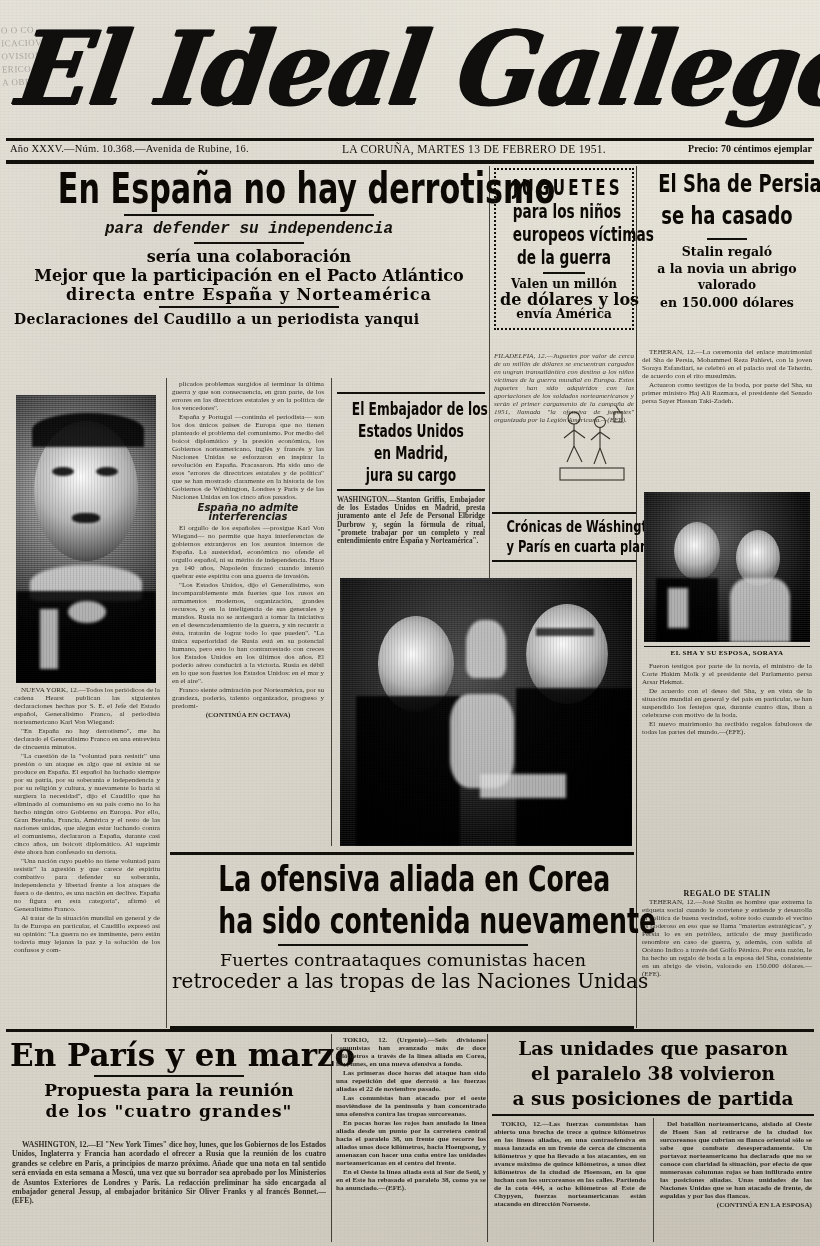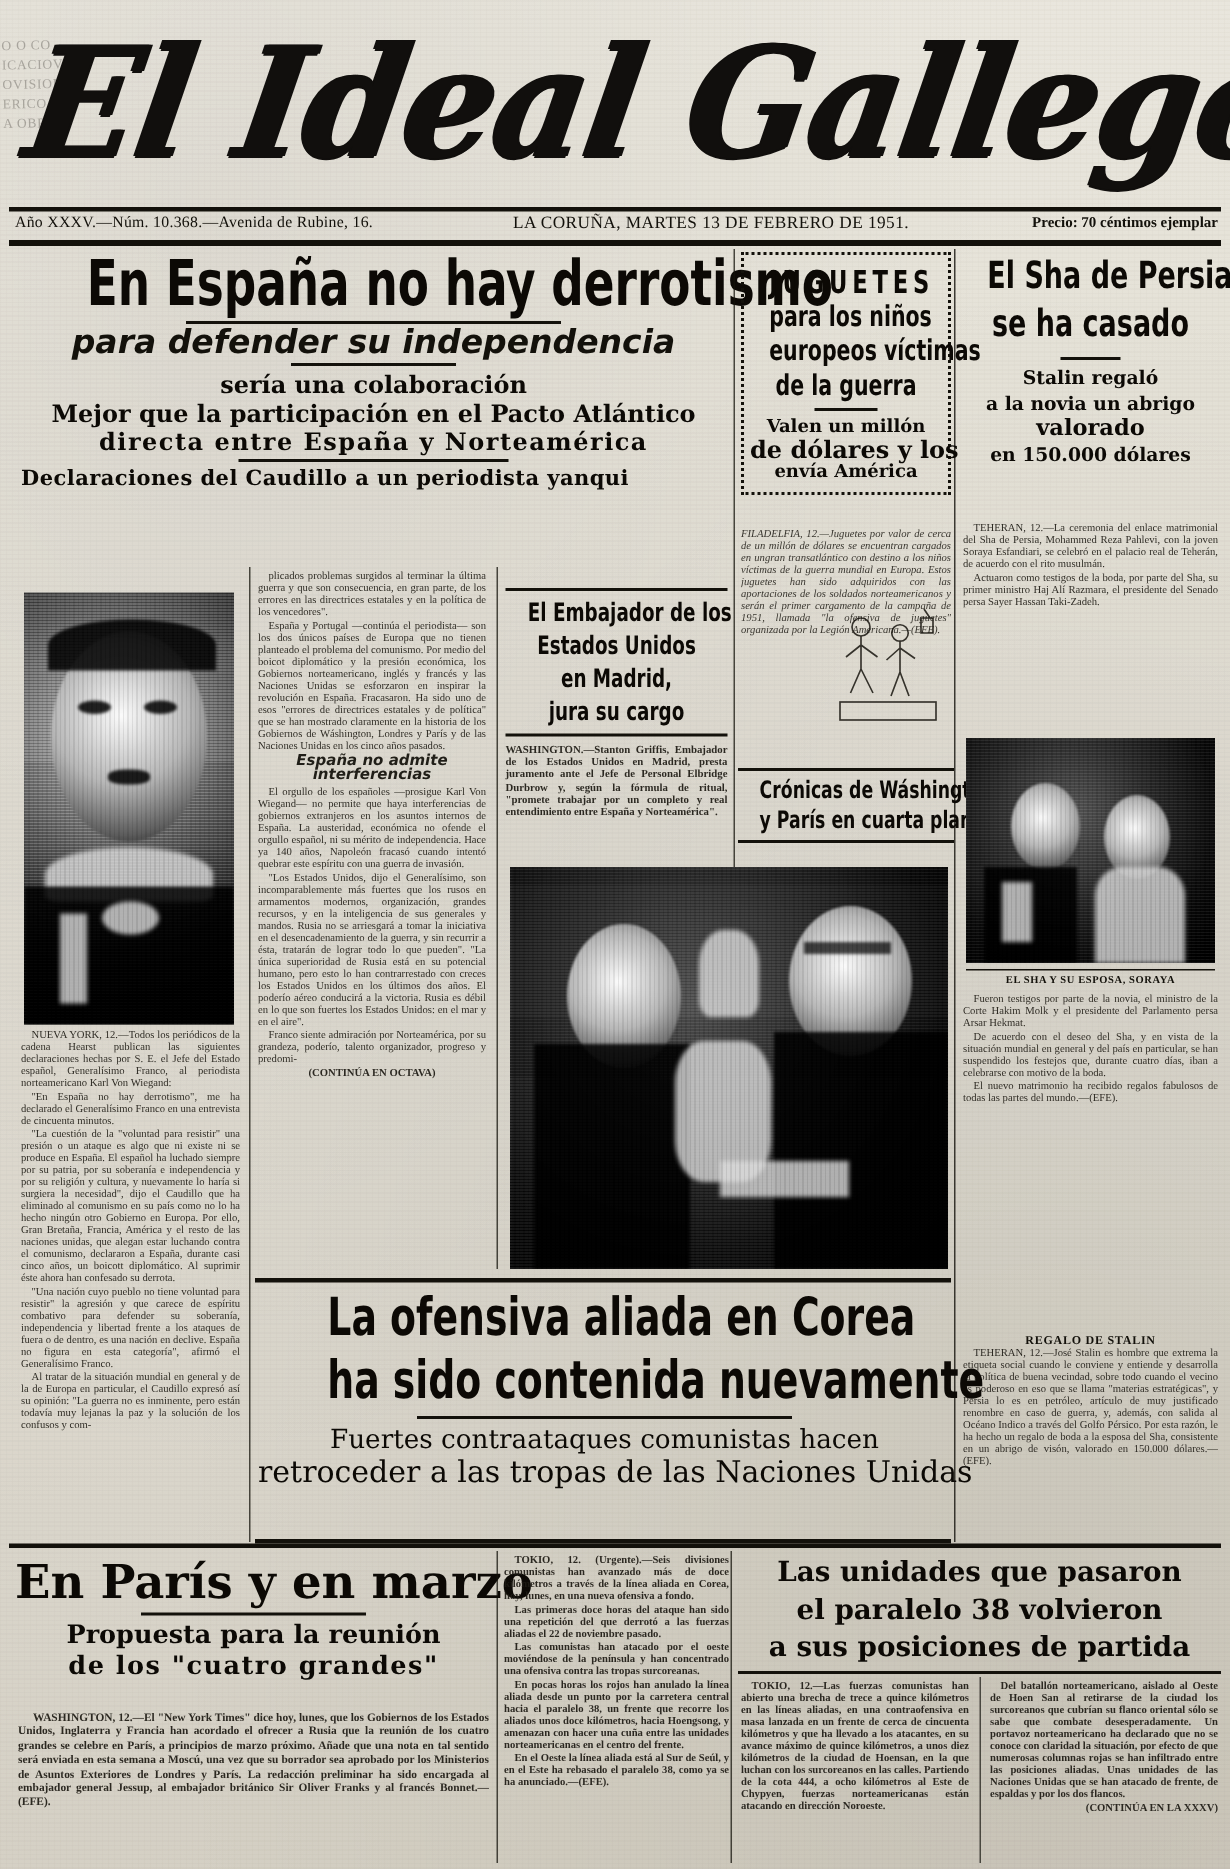--- a/index.html
+++ b/index.html
@@ -135,21 +135,21 @@
   <div class="dateline">
     <span class="dl-left">Año XXXV.—Núm. 10.368.—Avenida de Rubine, 16.</span>
     <span class="dl-mid">LA CORUÑA, MARTES 13 DE FEBRERO DE 1951.</span>
     <span class="dl-right">Precio: 70 céntimos ejemplar</span>
   </div>
   <div class="rule" style="left:6px;top:160px;width:808px;height:4px;"></div>
 
   <div style="position:absolute;left:10px;top:166px;width:478px;">
     <div class="hl-cond ctr" style="font-size:42px;line-height:46px;letter-spacing:0px;">En España no hay derrotismo</div>
     <div style="width:250px;height:2px;background:#17150f;margin:2px auto 3px;"></div>
-    <div class="hl-ital ctr" style="font-size:22px;line-height:20px;">para defender su independencia</div>
+    <div class="hl-ital ctr" style="font-size:16px;line-height:20px;font-family:Liberation Mono, monospace;">para defender su independencia</div>
     <div style="width:110px;height:1.5px;background:#17150f;margin:3px auto 3px;"></div>
     <div class="hl-serif ctr" style="font-size:16px;line-height:19px;">sería una colaboración</div>
     <div class="hl-serif ctr" style="font-size:16px;line-height:19px;">Mejor que la participación en el Pacto Atlántico</div>
     <div class="hl-serif ctr" style="font-size:16px;line-height:19px;letter-spacing:1px;">directa entre España y Norteamérica</div>
     <div style="width:180px;height:2px;background:#17150f;margin:2px auto 3px;"></div>
     <div class="hl-serif" style="font-size:14px;line-height:17px;letter-spacing:.3px;padding-left:4px;">Declaraciones del Caudillo a un periodista yanqui</div>
   </div>
 
   <div class="photo" style="position:absolute;left:16px;top:395px;width:140px;height:288px;">
     <div class="face" style="left:18px;top:26px;width:104px;height:140px;"></div>
@@ -245,21 +245,21 @@
     <div class="hl-cond ctr" style="font-size:16px;line-height:20px;">y París en cuarta plana</div>
     <div class="rule" style="position:relative;top:3px;width:144px;height:2px;"></div>
   </div>
 
   <div style="position:absolute;left:641px;top:168px;width:172px;">
     <div class="hl-cond ctr" style="font-size:25px;line-height:32px;">El Sha de Persia</div>
     <div class="hl-cond ctr" style="font-size:25px;line-height:32px;">se ha casado</div>
     <div class="tiny-rule" style="width:40px;margin-top:6px;"></div>
     <div class="hl-serif ctr" style="font-size:12.5px;line-height:17px;">Stalin regaló</div>
     <div class="hl-serif ctr" style="font-size:12.5px;line-height:17px;">a la novia un abrigo</div>
-    <div class="hl-serif ctr" style="font-size:15px;line-height:17px;">valorado</div>
+    <div class="hl-serif ctr" style="font-size:12px;line-height:17px;">valorado</div>
     <div class="hl-serif ctr" style="font-size:12.5px;line-height:17px;">en 150.000 dólares</div>
   </div>
 
   <div class="col-text blur1" style="position:absolute;left:642px;top:348px;width:170px;height:140px;overflow:hidden;">
     <p>TEHERAN, 12.—La ceremonia del enlace matrimonial del Sha de Persia, Mohammed Reza Pahlevi, con la joven Soraya Esfandiari, se celebró en el palacio real de Teherán, de acuerdo con el rito musulmán.</p>
     <p>Actuaron como testigos de la boda, por parte del Sha, su primer ministro Haj Alí Razmara, el presidente del Senado persa Sayer Hassan Taki-Zadeh.</p>
   </div>
 
   <div class="photo" style="position:absolute;left:644px;top:492px;width:166px;height:150px;">
     <div class="dark-shape" style="left:0;top:0;width:166px;height:150px;opacity:.5;"></div>
@@ -320,20 +320,20 @@
     <div class="hl-serif ctr" style="font-size:18.5px;line-height:25px;">el paralelo 38 volvieron</div>
     <div class="hl-serif ctr" style="font-size:18.5px;line-height:25px;">a sus posiciones de partida</div>
   </div>
   <div class="rule" style="left:492px;top:1114px;width:322px;height:2px;"></div>
 
   <div class="col-text blur1" style="position:absolute;left:494px;top:1120px;width:152px;height:120px;overflow:hidden;font-weight:700;">
     <p>TOKIO, 12.—Las fuerzas comunistas han abierto una brecha de trece a quince kilómetros en las líneas aliadas, en una contraofensiva en masa lanzada en un frente de cerca de cincuenta kilómetros y que ha llevado a los atacantes, en su avance máximo de quince kilómetros, a unos diez kilómetros de la ciudad de Hoensan, en la que luchan con los surcoreanos en las calles. Partiendo de la cota 444, a ocho kilómetros al Este de Chypyen, fuerzas norteamericanas están atacando en dirección Noroeste.</p>
   </div>
   <div class="col-text blur1" style="position:absolute;left:660px;top:1120px;width:152px;height:120px;overflow:hidden;font-weight:700;">
     <p>Del batallón norteamericano, aislado al Oeste de Hoen San al retirarse de la ciudad los surcoreanos que cubrían su flanco oriental sólo se sabe que combate desesperadamente. Un portavoz norteamericano ha declarado que no se conoce con claridad la situación, por efecto de que numerosas columnas rojas se han infiltrado entre las posiciones aliadas. Unas unidades de las Naciones Unidas que se han atacado de frente, de espaldas y por los dos flancos.</p>
-    <p style="text-align:right;text-indent:0;">(CONTINÚA EN LA XXXV)</p>
+    <p style="text-align:right;text-indent:0;">(CONTINÚA EN LA ESPOSA)</p>
   </div>
 
   <div class="rule" style="left:487px;top:1034px;width:1px;height:208px;opacity:.75;"></div>
   <div class="rule" style="left:331px;top:1034px;width:1px;height:208px;opacity:.75;"></div>
   <div class="rule" style="left:653px;top:1118px;width:1px;height:124px;opacity:.7;"></div>
 
 </div>
 
 </body></html>

